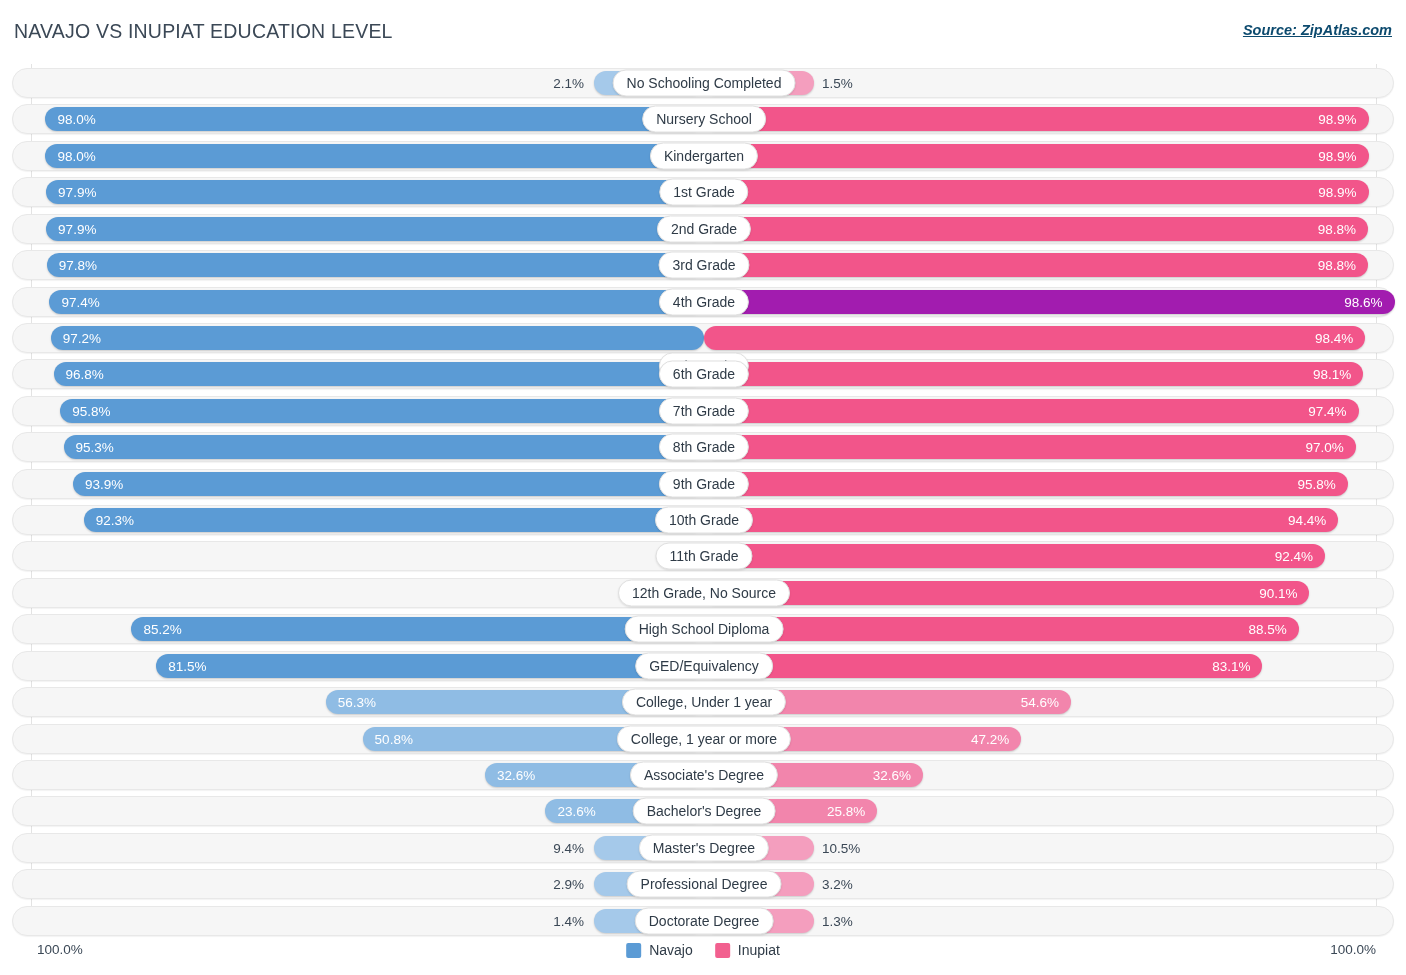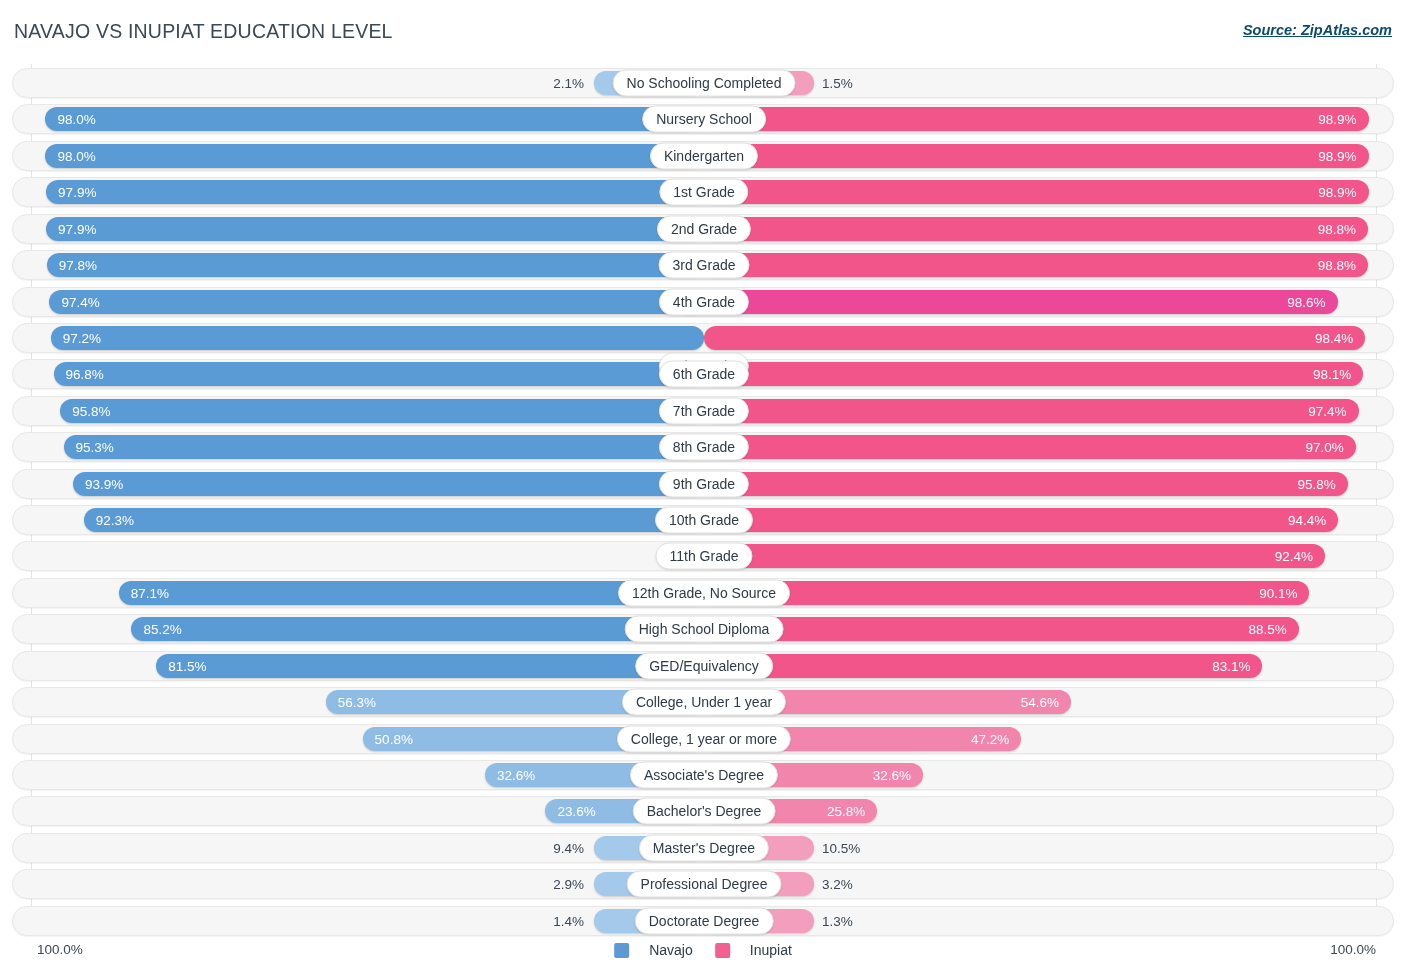--- a/index.html
+++ b/index.html
@@ -149,21 +149,21 @@
     left: 50%;
     top: 6px;
     transform: translateX(-50%);
     display: flex;
     align-items: center;
     gap: 22px;
   }
   .legend-item {
     display: flex;
     align-items: center;
-    gap: 20px;
+    gap: 8px;
   }
   .legend-swatch {
     width: 15px; height: 15px;
     border-radius: 2px;
     display: block;
   }
   .legend-text {
     font-size: 14px;
     color: #2f3b47;
     white-space: nowrap;
@@ -232,21 +232,21 @@
           </div>
           <div class="bar right" style="left: 691px; width: 663.936px; background: rgb(242, 85, 138);">
             <span class="bar-value">98.8%</span>
           </div>
           <div class="cat-pill" style="left: 691px;">3rd Grade</div>
         </div>
         <div class="row" style="top: 222.52px;">
           <div class="bar left" style="left: 36.472px; width: 654.528px; background: rgb(91, 155, 213);">
             <span class="bar-value">97.4%</span>
           </div>
-          <div class="bar right" style="left: 662px; width: 662.592px; background: #ec4899;">
+          <div class="bar right" style="left: 719px; width: 662.592px; background: #a21caf;">
             <span class="bar-value">98.6%</span>
           </div>
           <div class="cat-pill" style="left: 691px;">4th Grade</div>
         </div>
         <div class="row" style="top: 258.94px;">
           <div class="bar left" style="left: 37.816px; width: 653.184px; background: rgb(91, 155, 213);">
             <span class="bar-value">97.2%</span>
           </div>
           <div class="bar right" style="left: 691px; width: 661.248px; background: rgb(242, 85, 138);">
             <span class="bar-value">98.4%</span>
@@ -298,23 +298,20 @@
           </div>
           <div class="cat-pill" style="left: 691px;">10th Grade</div>
         </div>
         <div class="row" style="top: 477.46px;">
           <div class="bar right" style="left: 691px; width: 620.928px; background: rgb(242, 85, 138);">
             <span class="bar-value">92.4%</span>
           </div>
           <div class="cat-pill" style="left: 691px;">11th Grade</div>
         </div>
         <div class="row" style="top: 513.88px;">
-          <div class="bar left" style="left: 105.688px; width: 585.312px; background: rgb(91, 155, 213);">
-            <span class="bar-value">87.1%</span>
-          </div>
           <div class="bar right" style="left: 691px; width: 605.472px; background: rgb(242, 85, 138);">
             <span class="bar-value">90.1%</span>
           </div>
           <div class="cat-pill" style="left: 691px;">12th Grade, No Source</div>
         </div>
         <div class="row" style="top: 550.3px;">
           <div class="bar left" style="left: 118.456px; width: 572.544px; background: rgb(91, 155, 213);">
             <span class="bar-value">85.2%</span>
           </div>
           <div class="bar right" style="left: 691px; width: 594.72px; background: rgb(242, 85, 138);">

